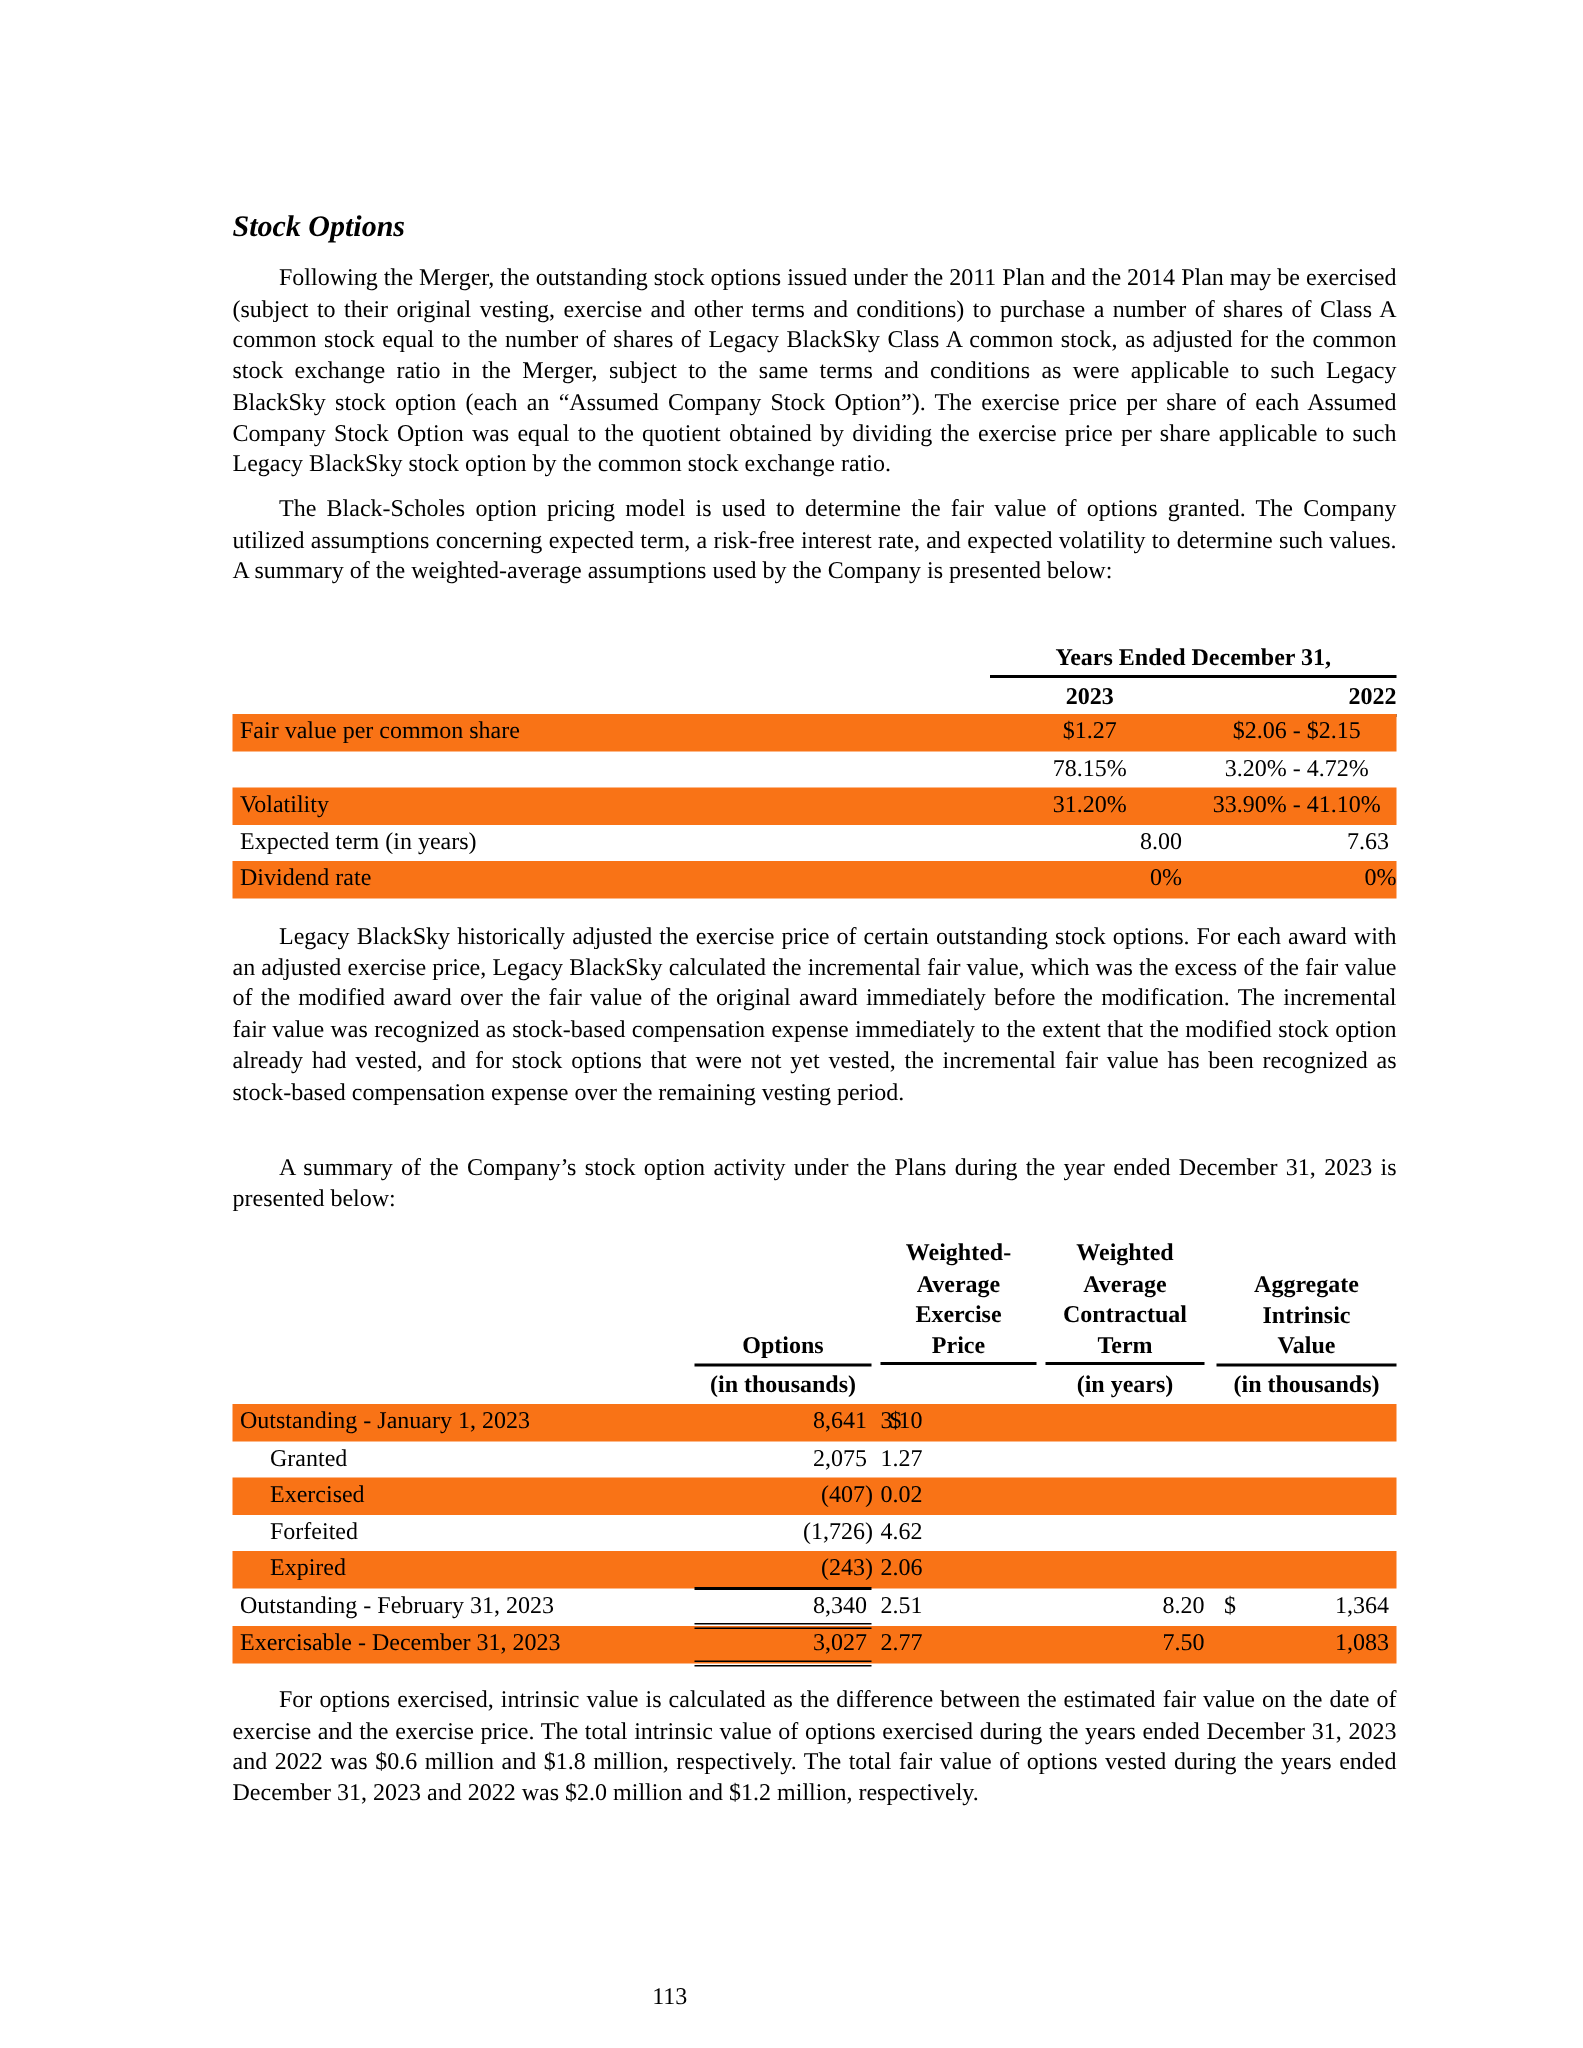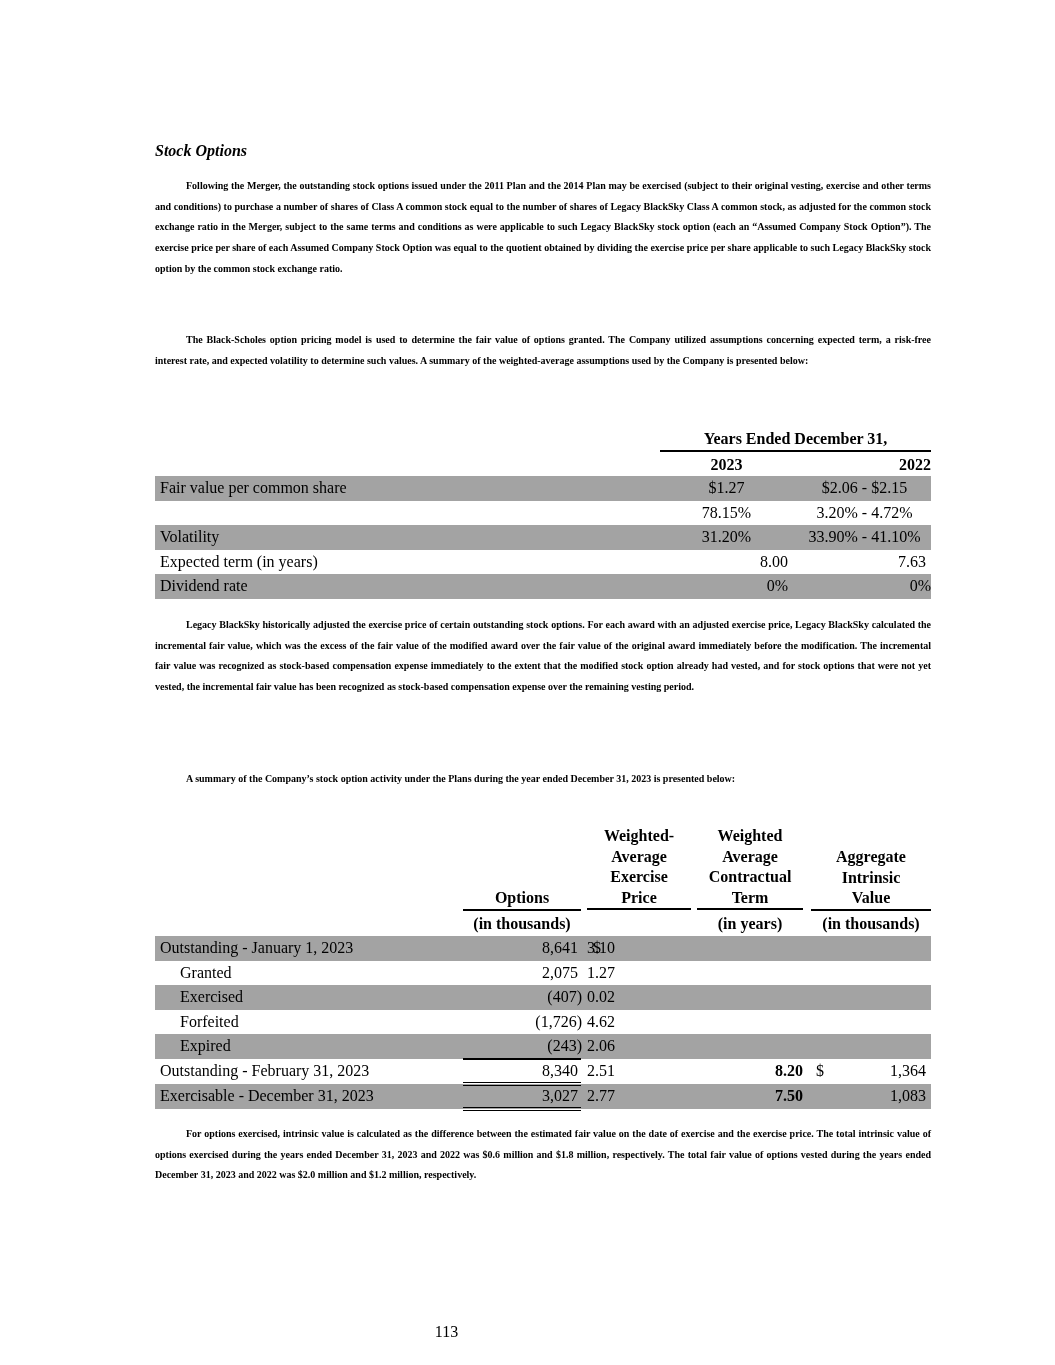--- a/index.html
+++ b/index.html
@@ -2,36 +2,36 @@
 <html><head>
 <meta charset="utf-8">
 <style>
   html, body { margin: 0; padding: 0; background: #ffffff; }
   body {
     width: 1055px; height: 1365px; position: relative; overflow: hidden;
     font-family: "Liberation Serif", "DejaVu Serif", serif;
     color: #000; font-size: 16px;
   }
   .page { position: absolute; left: 155px; top: 0; width: 776px; }
-  .heading { position: absolute; top: 141px; left: 0; font-weight: bold; font-style: italic; font-size: 16px; line-height: 20px; }
-  .para { position: absolute; left: 0; width: 776px; text-align: justify; text-indent: 31px; font-size: 10px; line-height: 20.7px; margin: 0; font-weight: bold; }
+  .heading { position: absolute; top: 141px; left: 0; font-weight: bold; font-style: italic; font-size: 20px; line-height: 20px; }
+  .para { position: absolute; left: 0; width: 776px; text-align: justify; text-indent: 31px; font-size: 16px; line-height: 20.7px; margin: 0; }
   .p1 { top: 176px; }
   .p2 { top: 330px; }
   .p3 { top: 615px; }
   .p4 { top: 769px; }
   .p5 { top: 1124px; }
 
   
   .t1 { position: absolute; left: 0; top: 428px; width: 776px; }
   .t1 .hdr-group { position: absolute; left: 505px; width: 271px; top: 0; height: 22px; text-align: center; font-weight: bold; line-height: 22px; border-bottom: 2px solid #000; }
   .t1 .hdr-year { position: absolute; top: 26px; height: 22px; text-align: center; font-weight: bold; line-height: 22px; border-bottom: 2px solid #000; }
   .t1 .y2023 { left: 505px; width: 133px; }
   .t1 .y2022 { left: 643px; width: 133px; text-align: right; }
   .t1 .row { position: absolute; left: 0; width: 776px; height: 24.5px; line-height: 24.5px; }
-  .row.hl { background: #a3a3a3; }
+  .row.hl { background: #f97316; }
   .t1 .lbl { position: absolute; left: 5px; }
   .t1 .v23 { position: absolute; left: 505px; width: 133px; text-align: center; font-family: Liberation Serif, serif; }
   .t1 .v22 { position: absolute; left: 643px; width: 133px; text-align: center; }
   .t1 .v23r { position: absolute; left: 505px; width: 128px; text-align: right; }
   .t1 .v22r { position: absolute; left: 643px; width: 128px; text-align: right; }
   .t1 .v22r2 { position: absolute; left: 643px; width: 133px; text-align: right; }
 
   
   .t2 { position: absolute; left: 0; top: 826px; width: 776px; }
   .t2 .colhdr { position: absolute; bottom: auto; text-align: center; font-weight: bold; line-height: 20.5px; border-bottom: 2px solid #000; }
@@ -44,21 +44,21 @@
   .t2 .u-term { left: 542px; width: 106px; }
   .t2 .u-val { left: 656px; width: 120px; }
   .t2 .row { position: absolute; left: 0; width: 776px; height: 24.5px; line-height: 24.5px; }
   .t2 .lbl { position: absolute; left: 5px; }
   .t2 .lbl.ind { left: 25px; }
   .t2 .opt { position: absolute; left: 308px; width: 118px; text-align: right; }
   .t2 .opt.paren { width: 119px; }
   .t2 .opt.np { width: 115px; }
   .t2 .dol1 { position: absolute; left: 438px; }
   .t2 .price { position: absolute; left: 432px; width: 98px; text-align: left; }
-  .t2 .term { position: absolute; left: 542px; width: 106px; text-align: right; font-weight: bold; }
+  .t2 .term { position: absolute; left: 542px; width: 106px; text-align: right; }
   .t2 .dol2 { position: absolute; left: 661px; }
   .t2 .val { position: absolute; left: 656px; width: 115px; text-align: right; }
   .t2 .rule-top { position: absolute; left: 308px; width: 118px; border-top: 2px solid #000; }
   .t2 .rule-dbl { position: absolute; left: 308px; width: 118px; border-top: 4px double #000; height: 0; }
 
   .pagenum { position: absolute; top: 1323px; left: 0; width: 893px; text-align: center; font-size: 16px; }
 </style>
 </head>
 <body>
 

